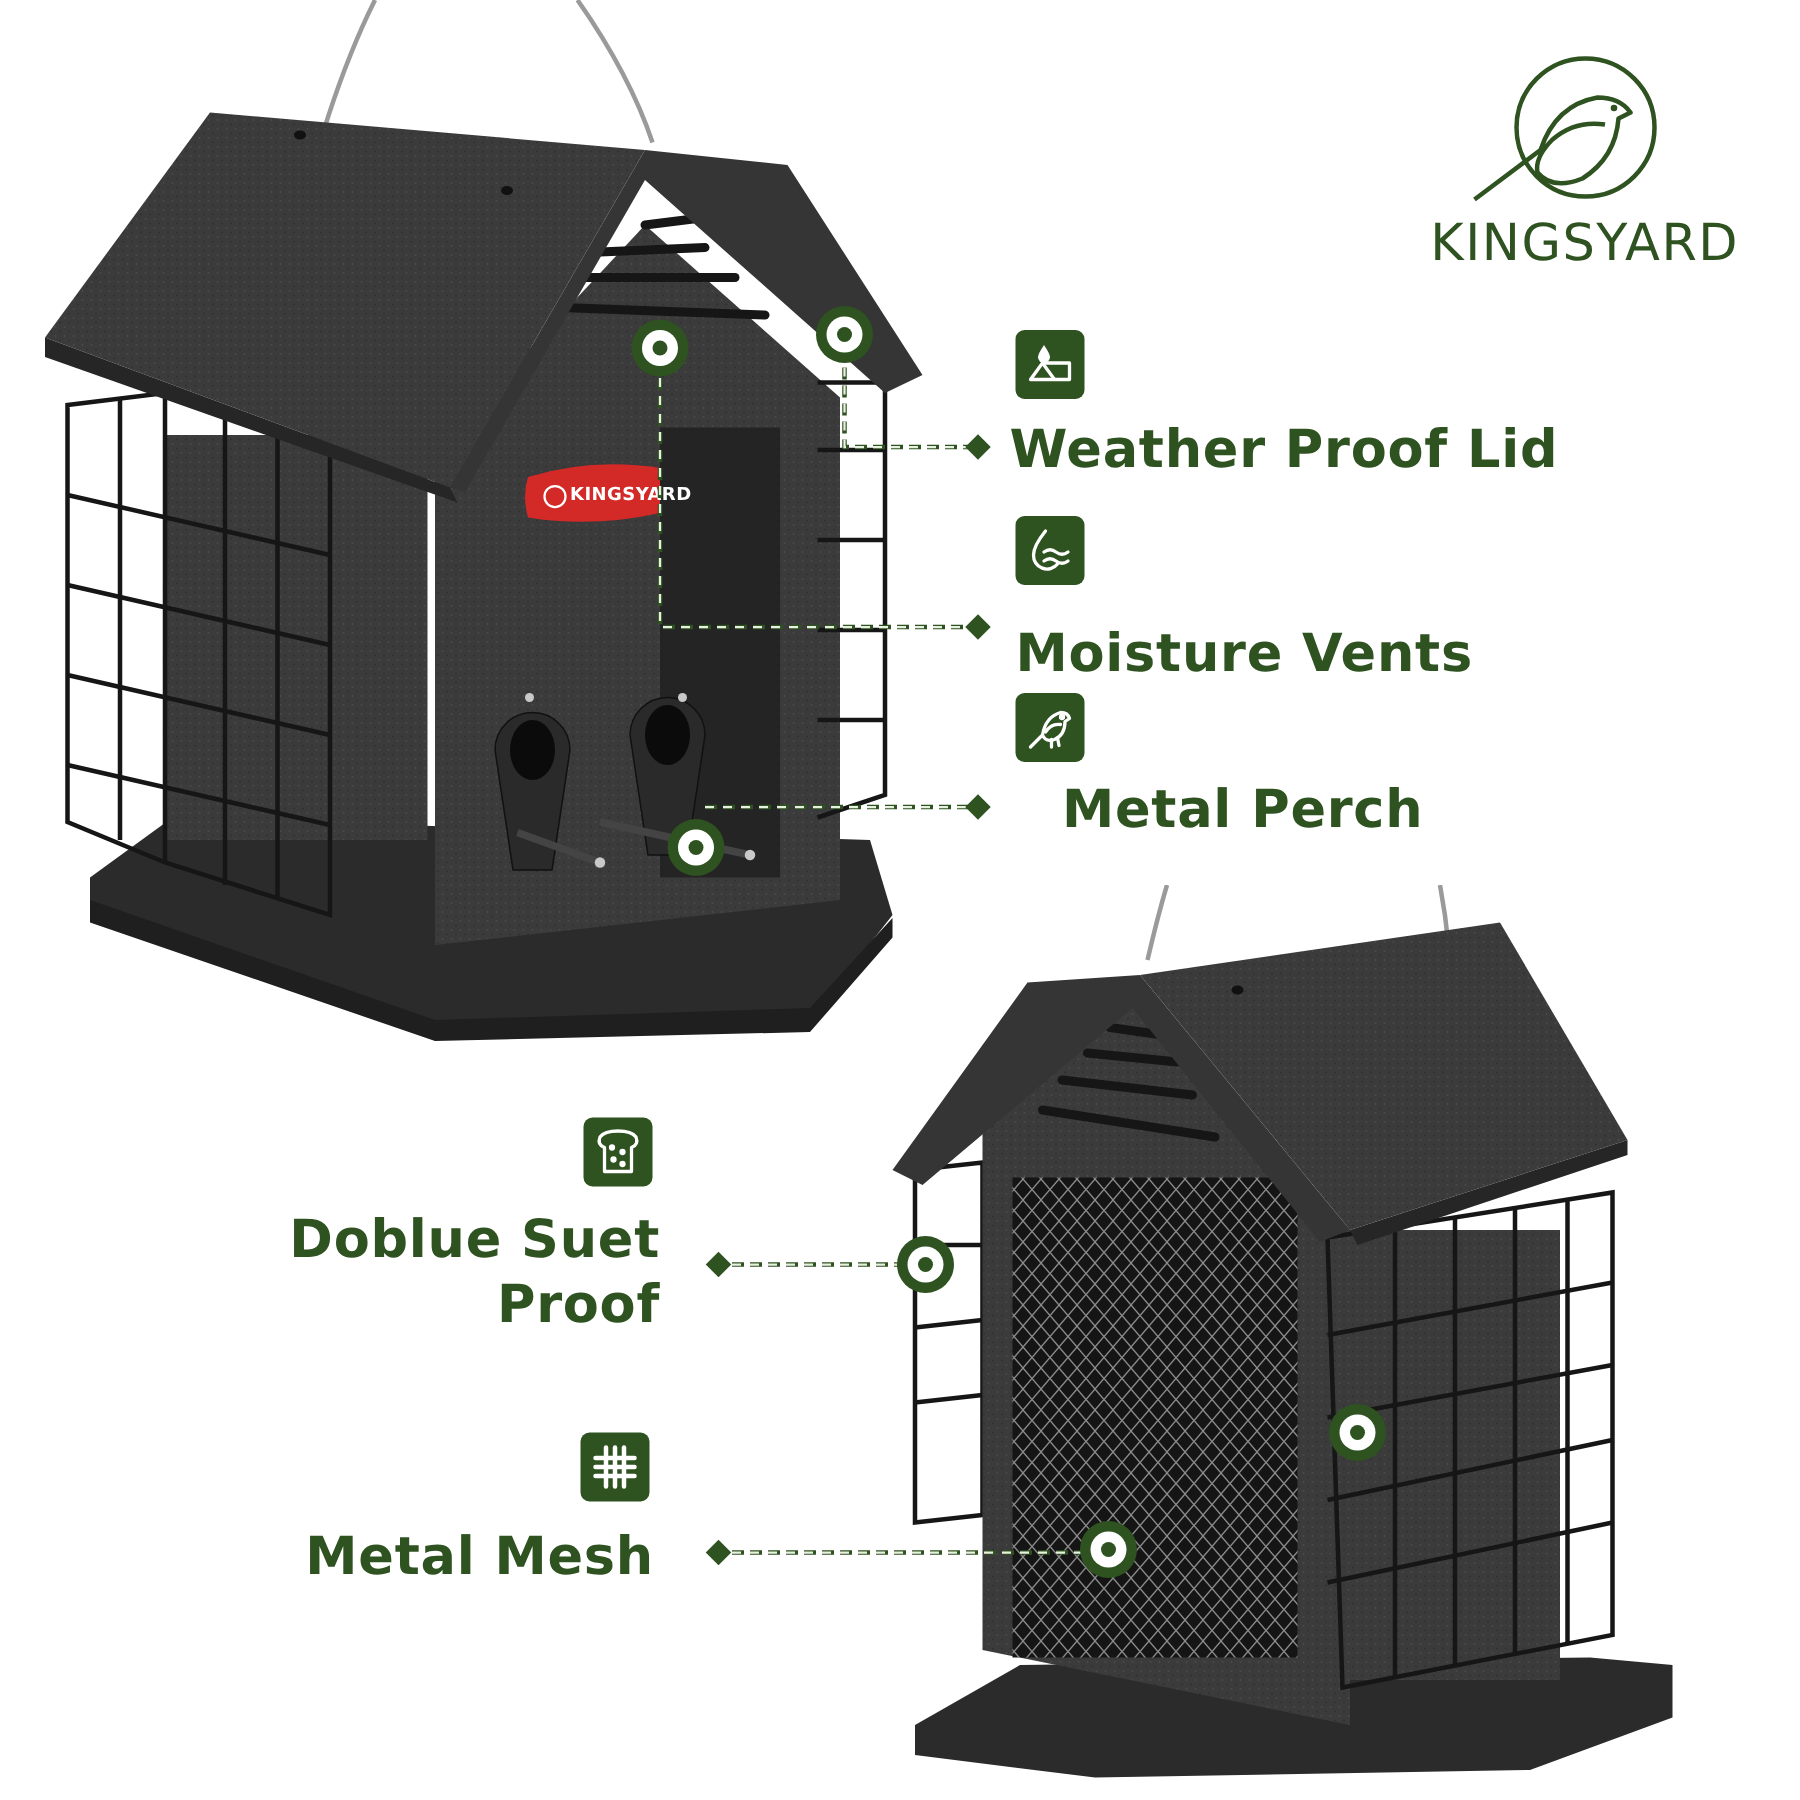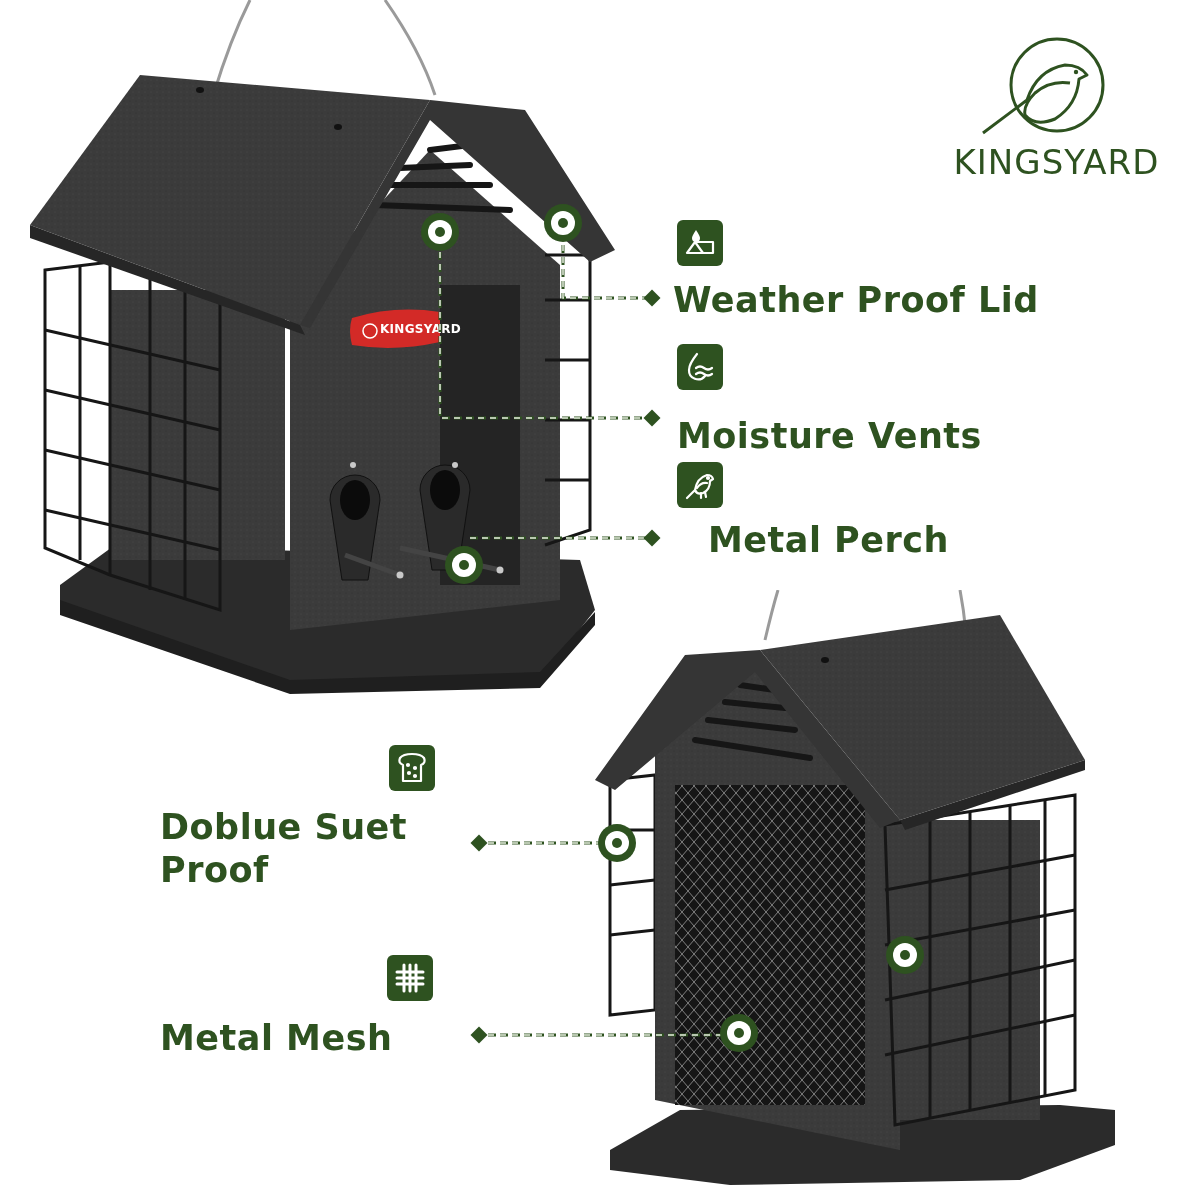--- a/index.html
+++ b/index.html
@@ -1,20 +1,20 @@
 <!DOCTYPE html>
 <html><head>
 <meta charset="utf-8">
 <style>
   html,body{margin:0;padding:0;background:#ffffff;}
   body{width:1200px;height:1200px;position:relative;overflow:hidden;font-family:"DejaVu Sans","Liberation Sans",sans-serif;}
   .abs{position:absolute;}
   .feat-icon{position:absolute;width:46px;height:46px;border-radius:6px;background:#2e5220;display:flex;align-items:center;justify-content:center;}
   .feat-label{position:absolute;color:#2e5220;font-weight:bold;font-size:35px;letter-spacing:0.5px;line-height:44px;white-space:nowrap;}
-  .feat-label.right{}
+  .feat-label.right{text-align:right;}
   .brand-word{position:absolute;left:944px;top:142px;width:225px;text-align:center;color:#2e5220;font-family:"DejaVu Sans",sans-serif;font-size:34px;letter-spacing:1px;}
   svg.overlay{position:absolute;left:0;top:0;pointer-events:none;}
 </style>
 </head>
 <body>
 
 <svg class="abs" style="left:0;top:0" width="640" height="700" viewBox="0 0 640 700">
   <defs>
     <pattern id="grain" width="6" height="6" patternUnits="userSpaceOnUse">
       <rect width="6" height="6" fill="#3b3b3b"></rect>

